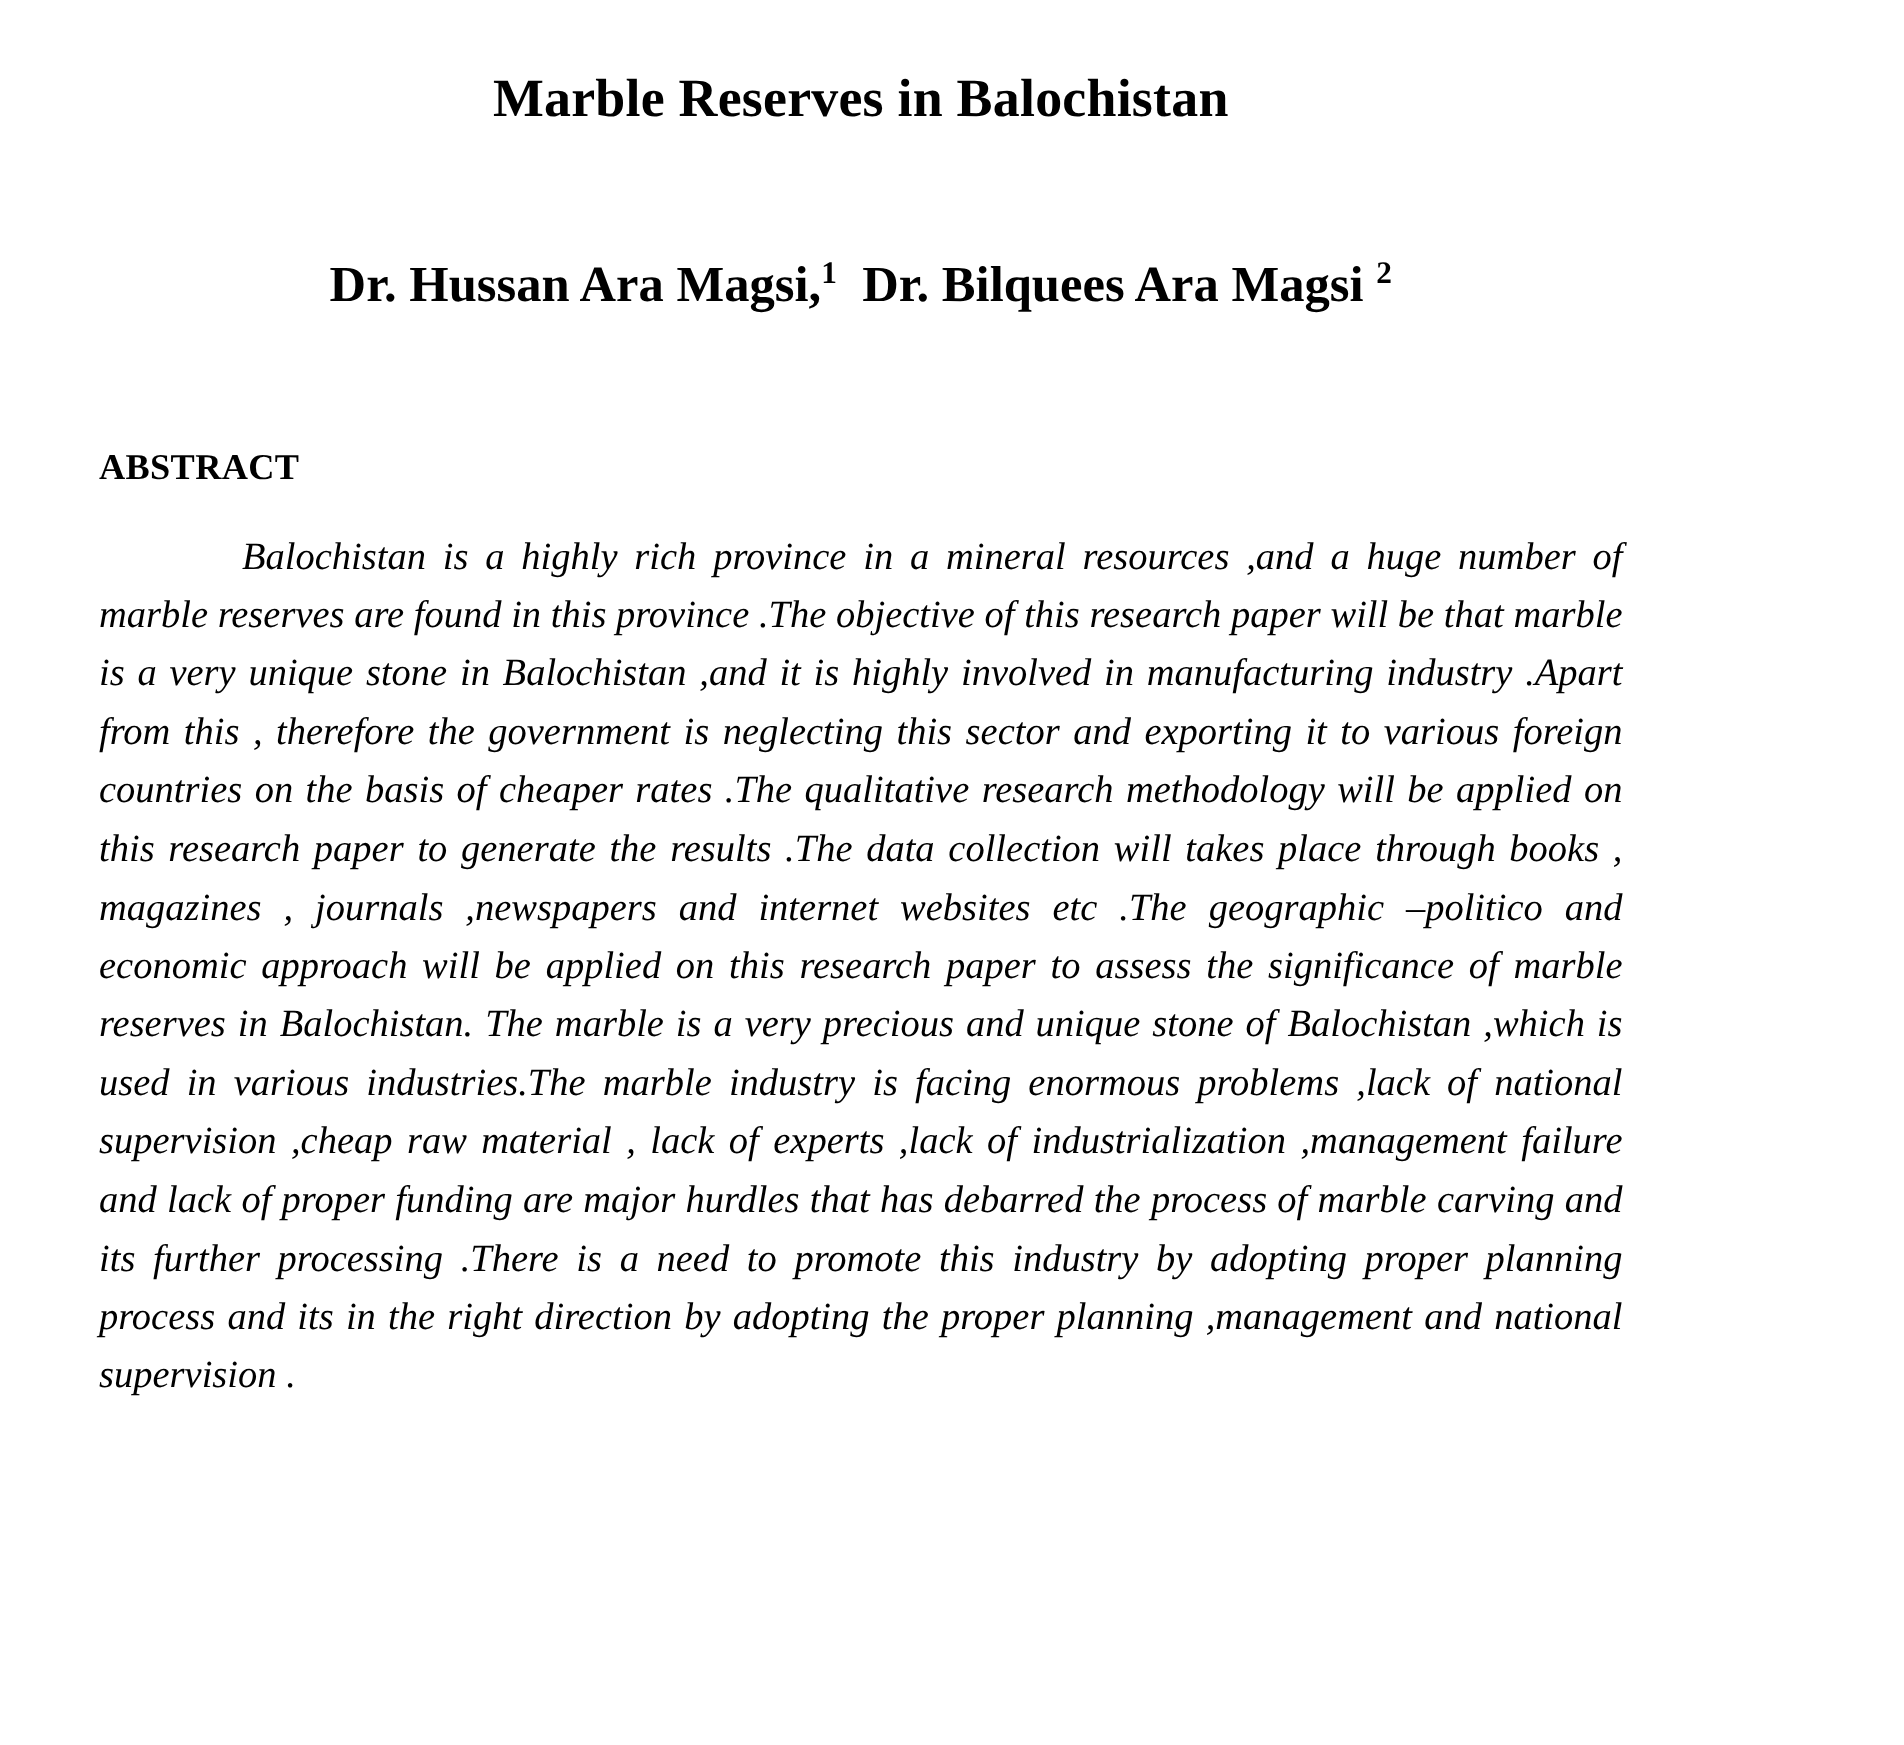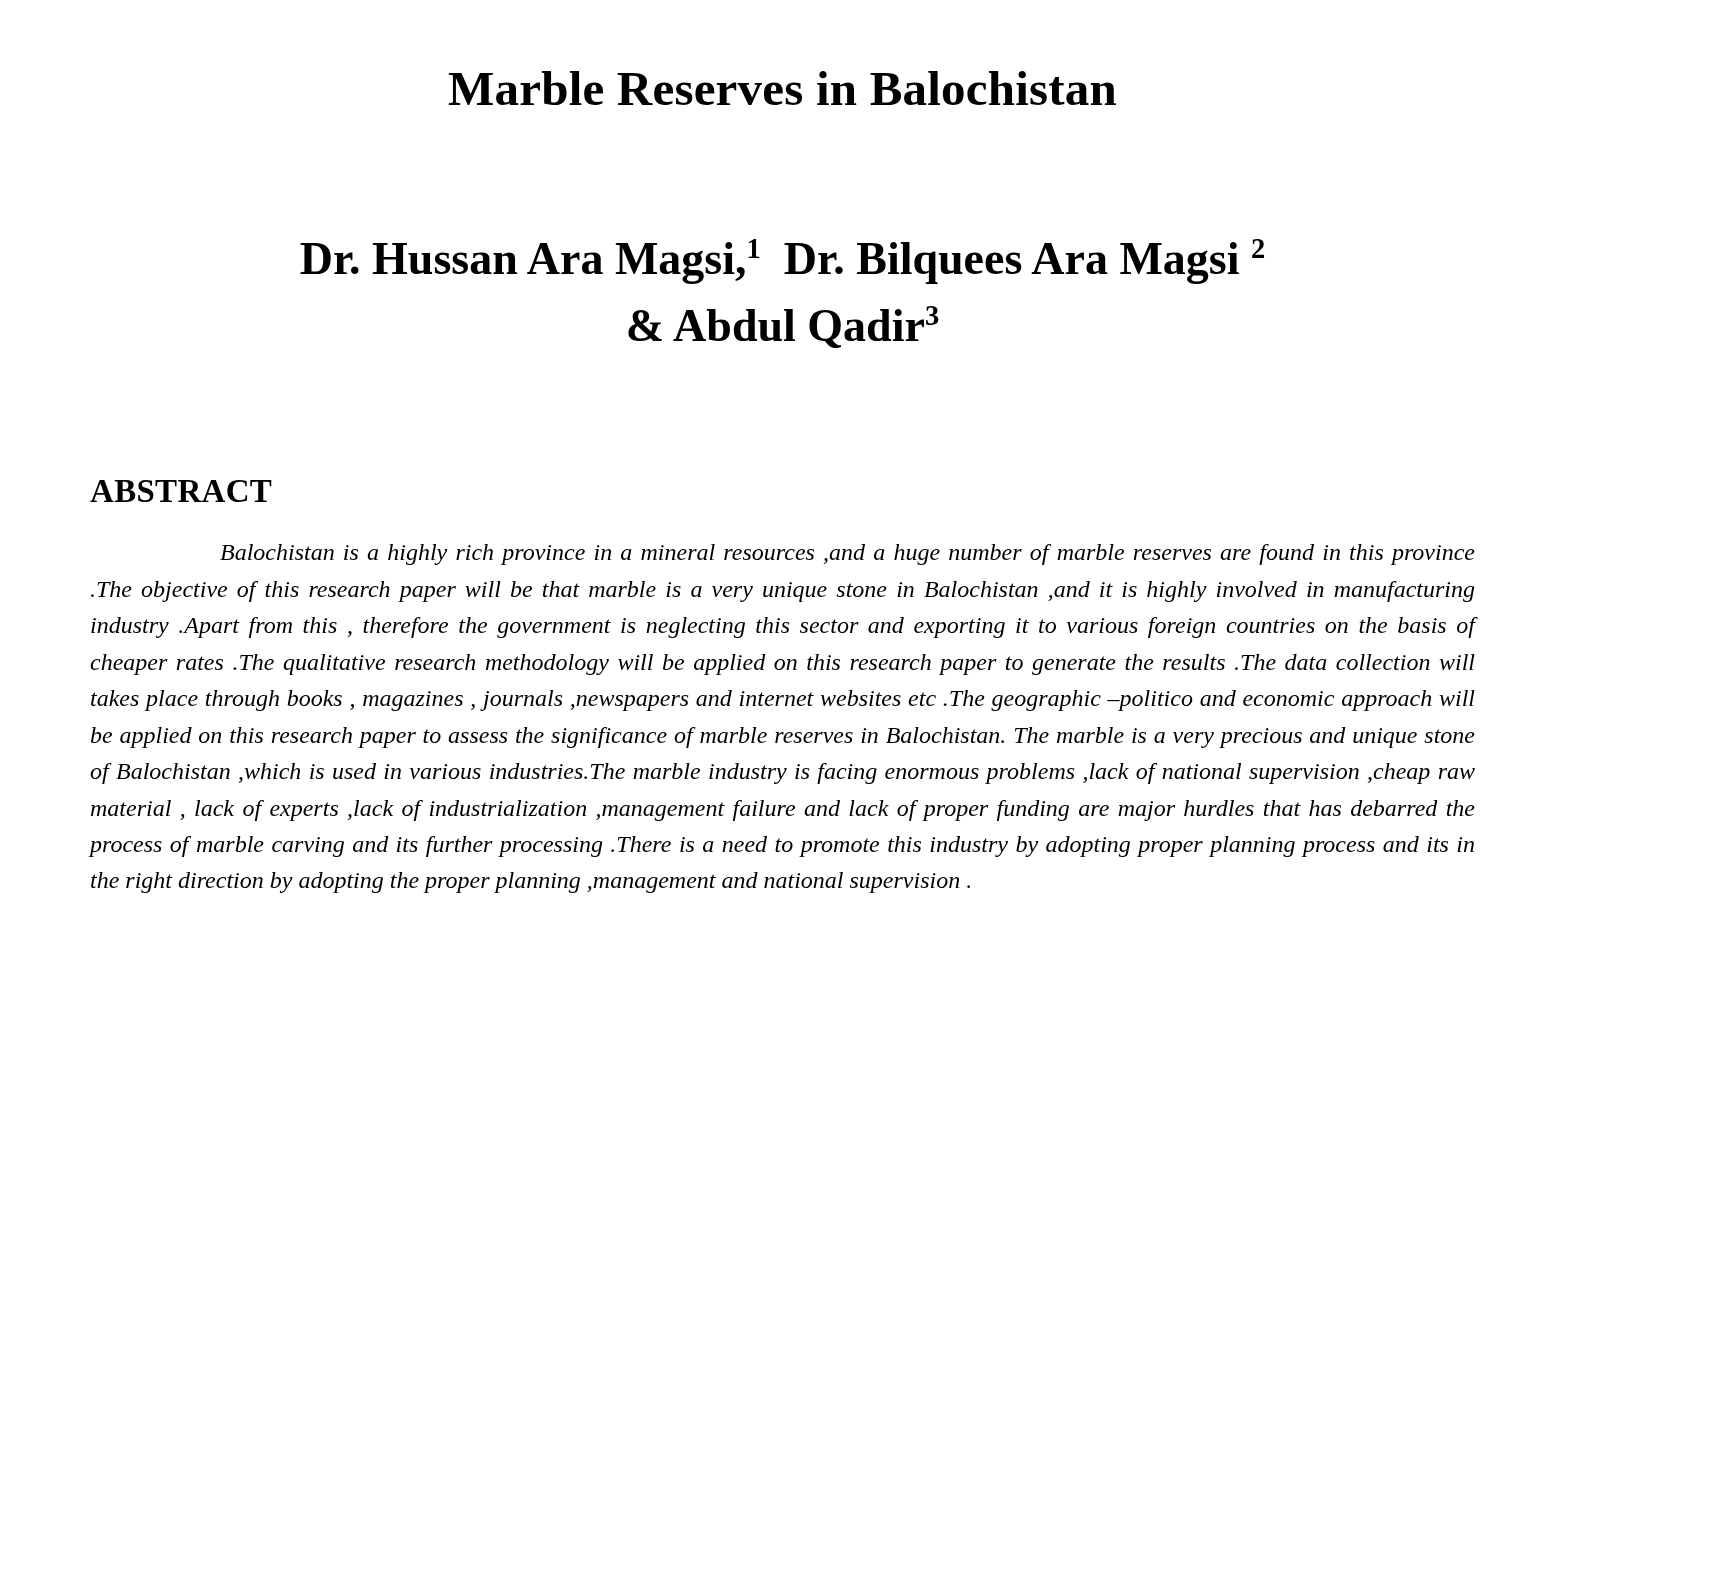--- a/index.html
+++ b/index.html
@@ -45,38 +45,37 @@
     line-height: 0;
   }
   .section-heading {
     font-size: 33px;
     font-weight: bold;
     margin-top: 114px;
     margin-bottom: 0;
     letter-spacing: 0.3px;
   }
   .abstract-body {
-    font-size: 24px;
+    font-size: 35px;
     font-style: italic;
     text-align: justify;
     text-justify: inter-word;
     line-height: 1.52;
     text-indent: 130px;
     hyphens: none;
   }
 </style>
 </head>
 <body>
 
 <div class="page">
 
   <h1 class="title">Marble Reserves in Balochistan</h1>
 
   <div class="authors">
     <span class="line"><span>Dr. Hussan Ara Magsi,</span><sup>1</sup><span>  Dr. Bilquees Ara Magsi </span><sup>2</sup></span>
-    <span class="line"><span>&amp; Abdul Qadir</span><sup>3</sup></span>
   </div>
 
   <h2 class="section-heading">ABSTRACT</h2>
 
   <p class="abstract-body">Balochistan is a highly rich province in a mineral resources ,and a huge number of marble reserves are found in this province .The objective of this research paper will be that marble is a very unique  stone in Balochistan ,and it is highly involved in manufacturing industry .Apart from this , therefore the government is neglecting this sector and exporting it to various foreign countries on the basis of cheaper rates .The qualitative research methodology will be applied on this research paper to generate the results .The data collection will takes place through books , magazines , journals ,newspapers and internet websites etc .The geographic –politico and economic approach will be applied on this research paper to assess the significance of marble reserves in Balochistan. The marble is  a  very precious and unique  stone of Balochistan ,which is used  in various industries.The marble industry is facing enormous problems  ,lack of national supervision ,cheap raw material , lack of experts ,lack of industrialization ,management failure and lack of proper funding are major hurdles that has debarred  the process of marble carving and its further processing .There is a need to promote this industry by adopting proper planning process and its   in the right direction by adopting the proper planning ,management and national supervision .</p>
 
 </div>
 
 </body></html>

